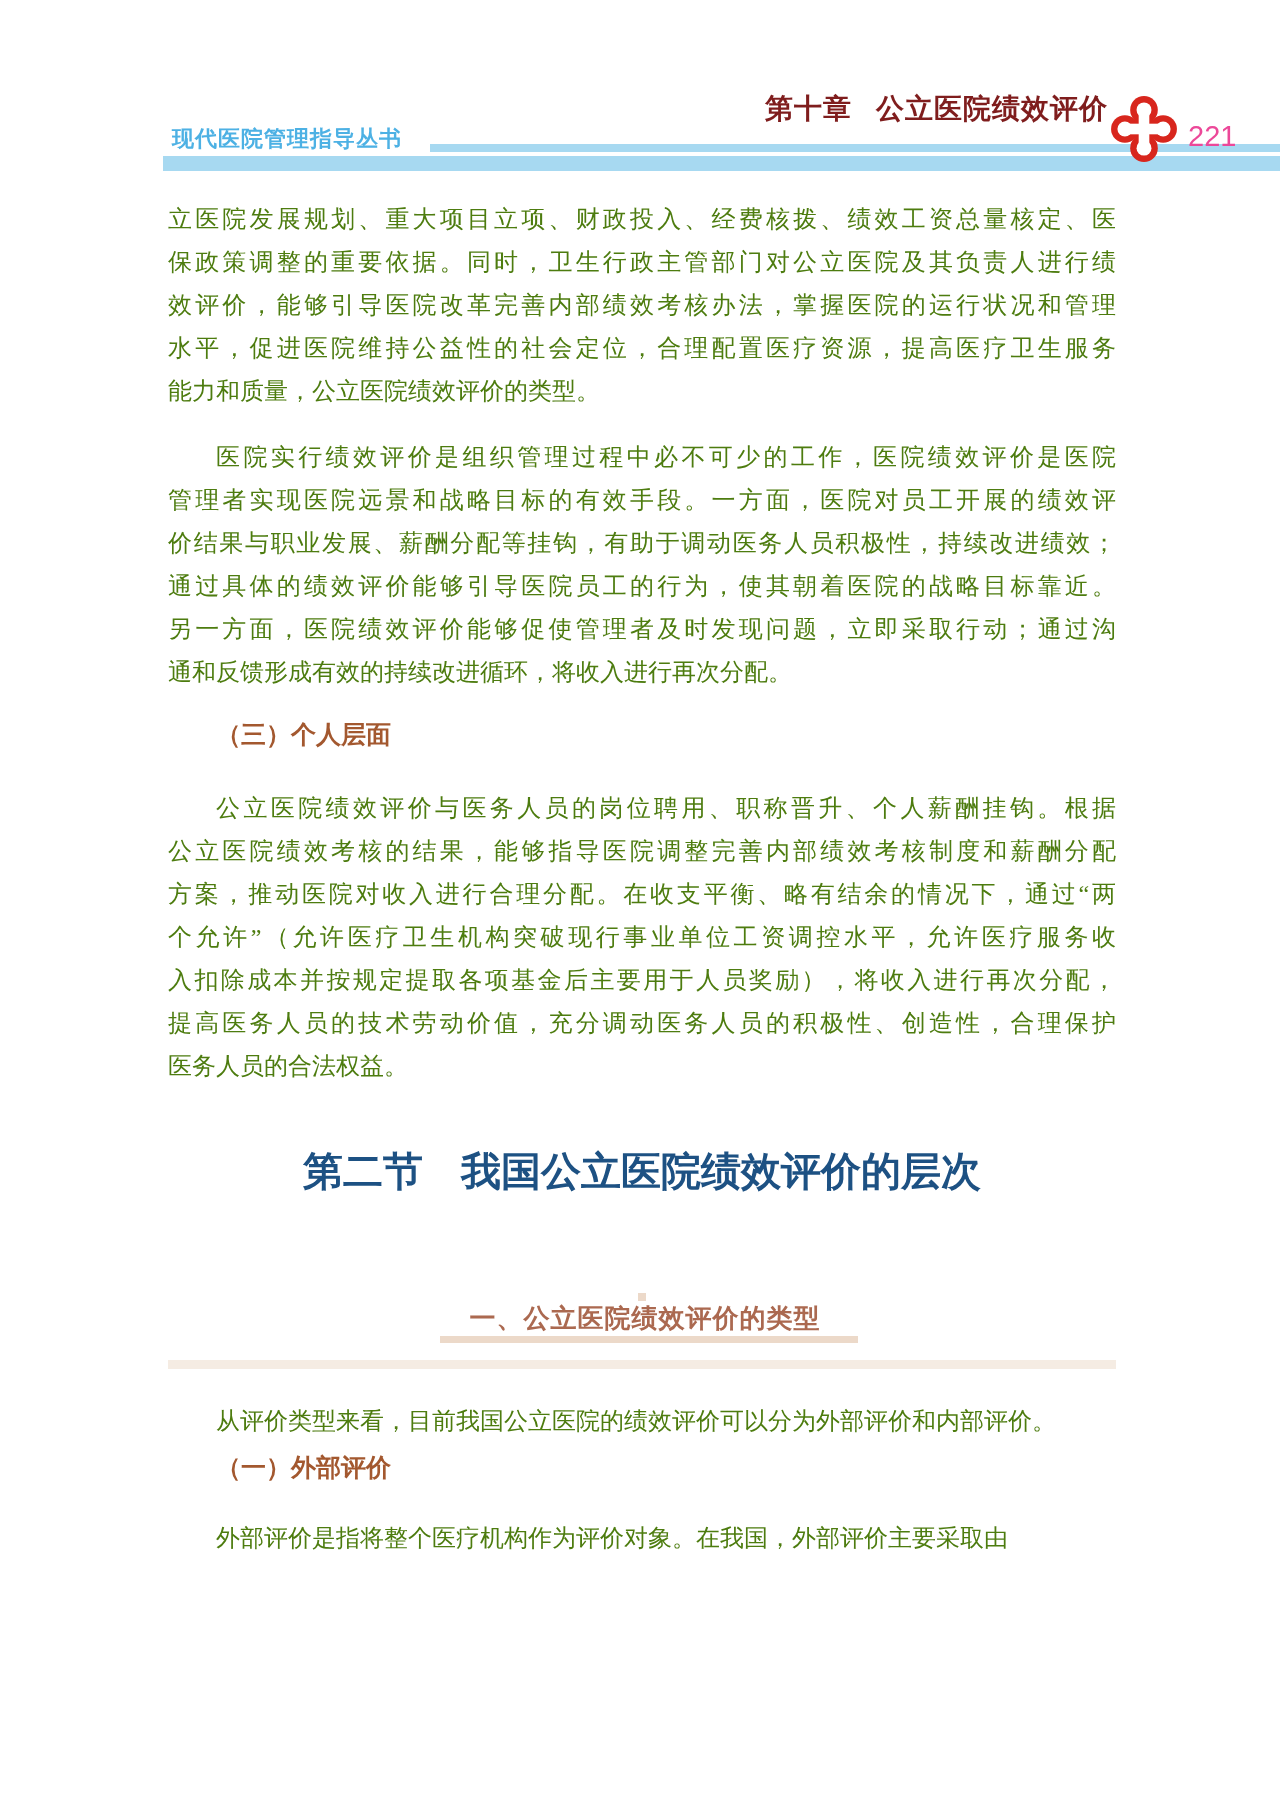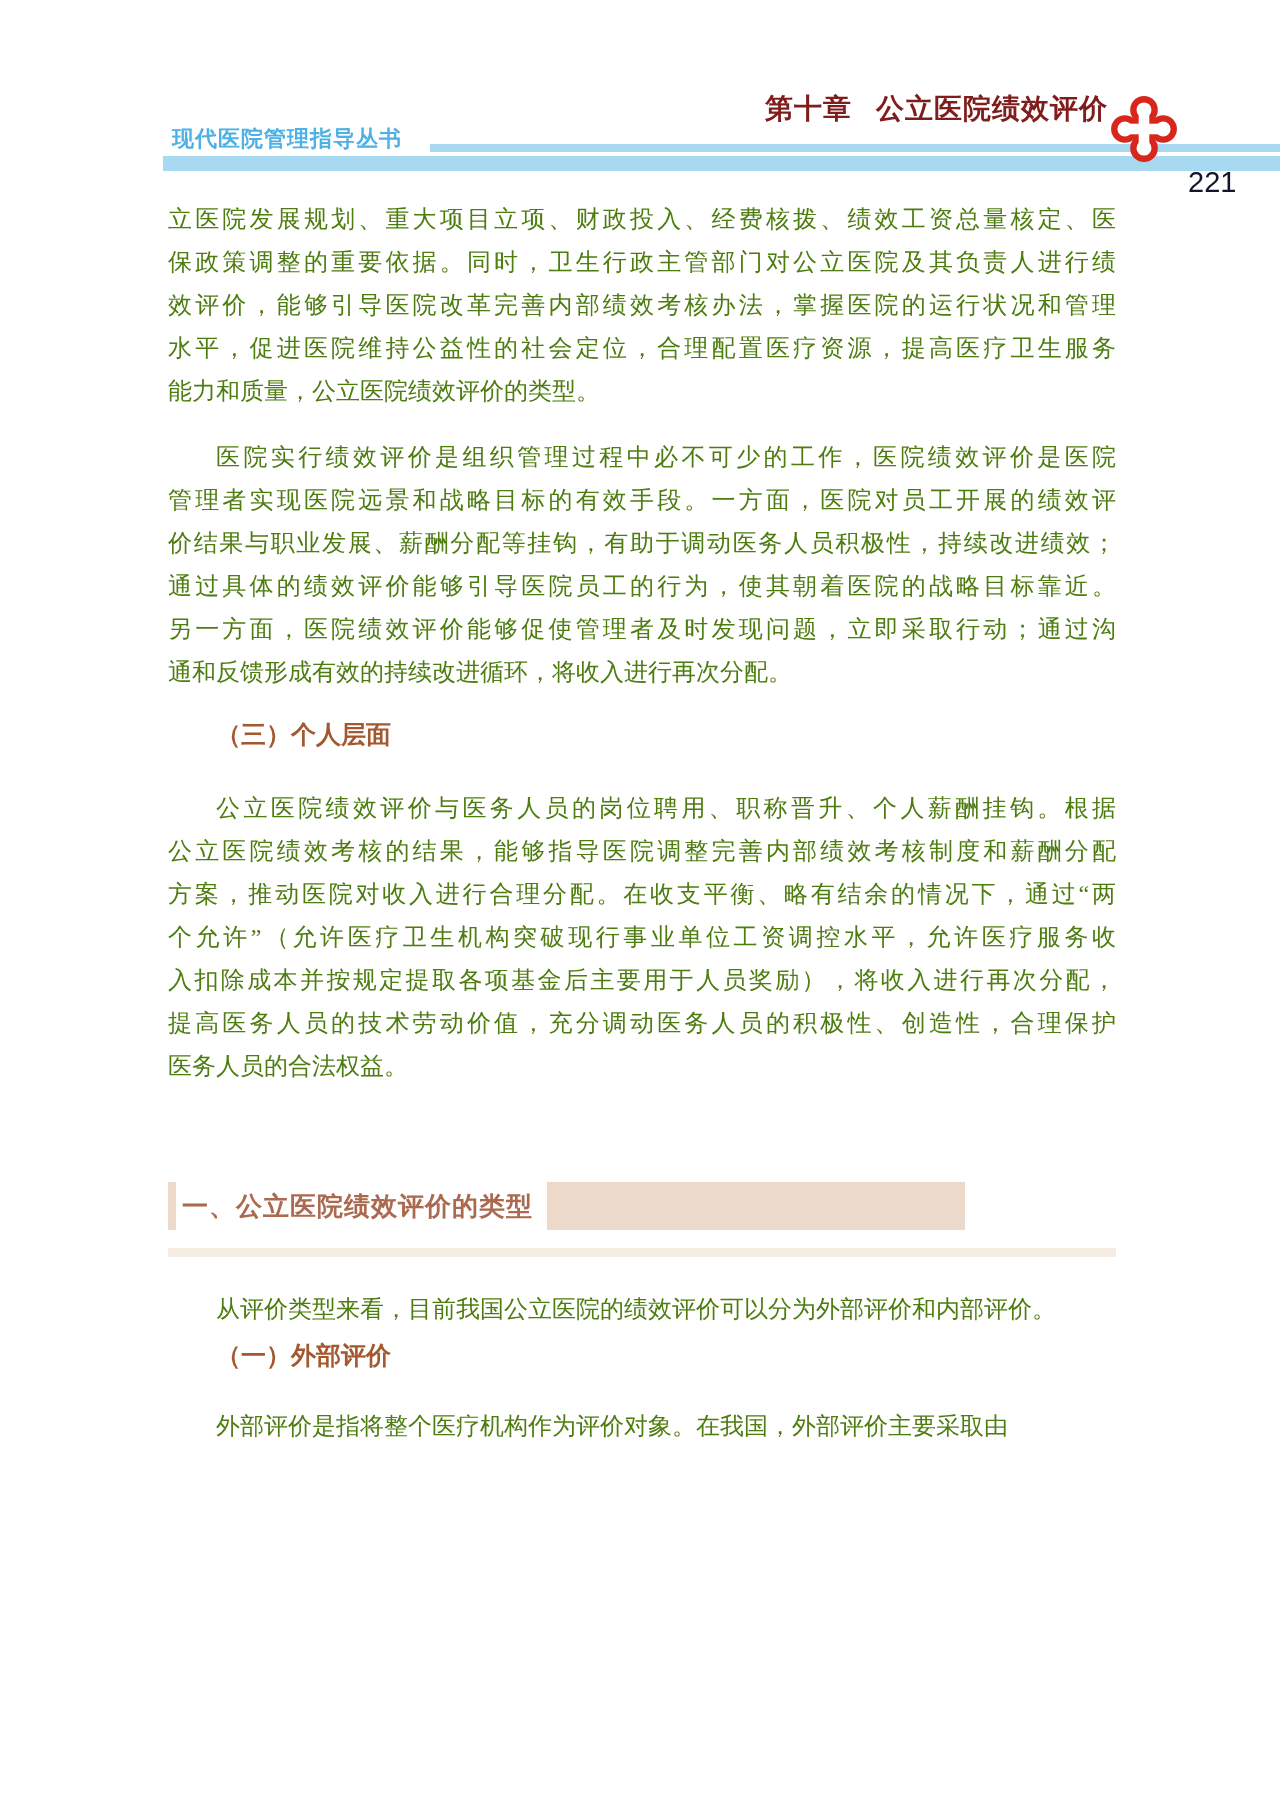--- a/index.html
+++ b/index.html
@@ -17,21 +17,21 @@
   .hdr-bar-wide{ position:absolute; left:163px; top:156px; width:1117px; height:15px; background:#a7d9f1; }
   .hdr-chapter{
     position:absolute; top:90px; left:0; width:1108px; text-align:right;
     font-size:28px; font-weight:bold; color:#7f1d1d; letter-spacing:1px; white-space:nowrap;
   }
   .hdr-chapter .gap{ display:inline-block; width:24px; }
   .hdr-logo{ position:absolute; left:1110px; top:95px; }
   .hdr-pagenum{
     position:absolute; left:1188px; top:120px;
     font-family:"Liberation Sans","DejaVu Sans",sans-serif;
-    font-size:29px; color:#0f172a;margin-top:46px;
+    font-size:29px; color:#ec4899;
   }
   
   .content{ position:absolute; left:168px; top:198px; width:948px; }
   .bl{
     font-size:24px; line-height:43px; text-align:justify; text-align-last:justify;
     color:#4d7c0f; white-space:normal;
   }
   .bl.last{ text-align-last:left; }
   .ind{ text-indent:2em; }
   .subhead{
@@ -40,21 +40,21 @@
   }
   .subhead.h3{ margin-top:24px; }
   .subhead.hext{ margin-top:8px; }
   .p2{ margin-top:23px; }
   .p3{ margin-top:35px; }
   .section-title{
     margin-top:56px; height:56px; line-height:56px; text-align:center;
     font-size:40px; font-weight:bold; color:#1d5183; white-space:nowrap;
   }
   .section-title .part1{ margin-right:38px; }
-  .band{ margin-top:93px; height:50px; display:flex; align-items:center; }
+  .band{ margin-top:93px; height:50px; display:flex; align-items:center;flex-direction:column; }
   .band-accent{ width:8px; height:48px; background:#ecd9c9; }
   .band-title{
     font-family:"Liberation Sans","DejaVu Sans",sans-serif;
     font-size:26px; font-weight:bold; color:#ab6950; letter-spacing:1px;
     margin-left:6px; white-space:nowrap;
   }
   .band-block{ width:418px; height:48px; background:#ecd9c9; margin-left:14px; }
   .band-strip{ margin-top:17px; width:948px; height:9px; background:#f5ece3; }
   .p4{ margin-top:31px; }
   .p5{ margin-top:32px; }
@@ -116,20 +116,21 @@
     <div class="p3">
       <div class="bl ind">公立医院绩效评价与医务人员的岗位聘用、职称晋升、个人薪酬挂钩。根据</div>
       <div class="bl">公立医院绩效考核的结果，能够指导医院调整完善内部绩效考核制度和薪酬分配</div>
       <div class="bl">方案，推动医院对收入进行合理分配。在收支平衡、略有结余的情况下，通过“两</div>
       <div class="bl">个允许”（允许医疗卫生机构突破现行事业单位工资调控水平，允许医疗服务收</div>
       <div class="bl">入扣除成本并按规定提取各项基金后主要用于人员奖励），将收入进行再次分配，</div>
       <div class="bl">提高医务人员的技术劳动价值，充分调动医务人员的积极性、创造性，合理保护</div>
       <div class="bl last">医务人员的合法权益。</div>
     </div>
 
+    <div class="section-title"><span class="part1">第二节</span><span>我国公立医院绩效评价的层次</span></div>
 
     <div class="band">
       <div class="band-accent"></div>
       <div class="band-title">一、公立医院绩效评价的类型</div>
       <div class="band-block"></div>
     </div>
     <div class="band-strip"></div>
 
     <div class="p4">
       <div class="bl last ind">从评价类型来看，目前我国公立医院的绩效评价可以分为外部评价和内部评价。</div>

